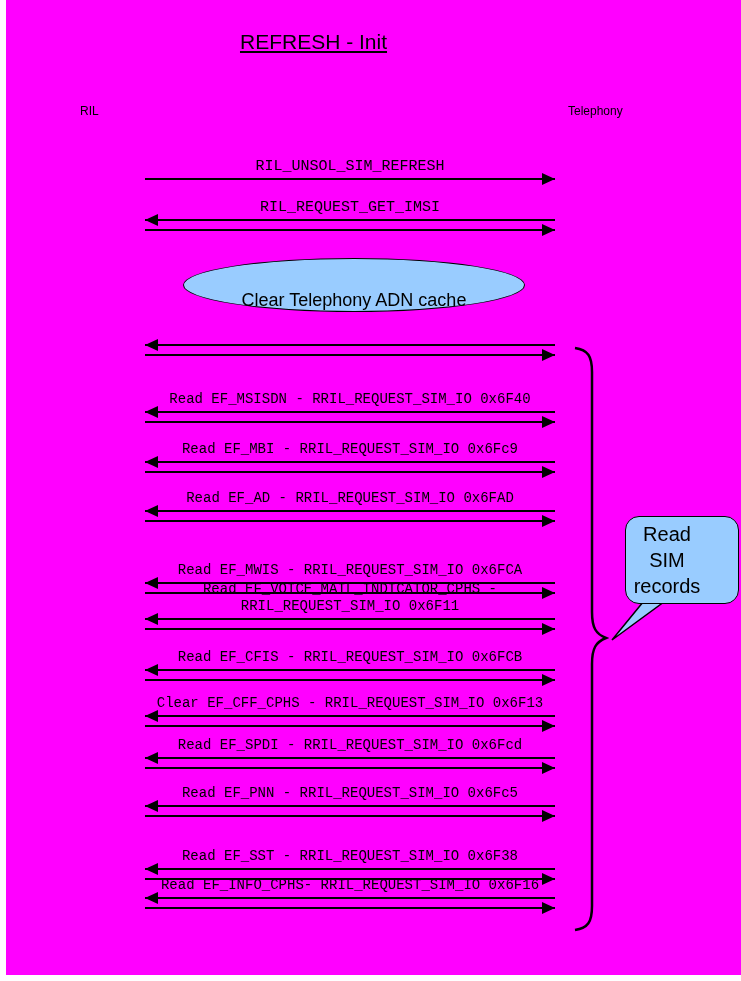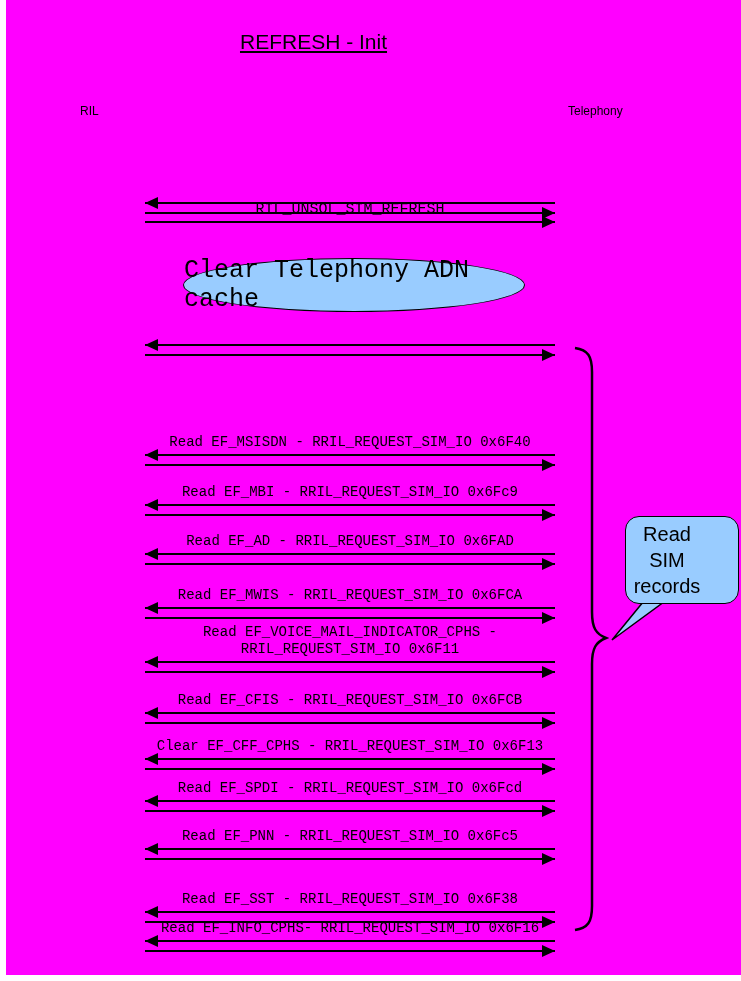--- a/index.html
+++ b/index.html
@@ -33,21 +33,21 @@
   }
   .actor.left{left:80px;}
   .actor.right{left:568px;}
 
   .msg{
     position:absolute;left:145px;width:410px;
   }
   .msg-label{
     font-family:"Liberation Mono", monospace;
     font-size:14px;line-height:17px;
-    text-align:center;color:var(--text,#000);margin-top:43px;
+    text-align:center;color:var(--text,#000);
   }
   .msg-label.big{font-size:15px;}
   .arrow{
     position:relative;height:2px;background:var(--line,#000);
   }
   .arrow.first{margin-top:3px;}
   .arrow.second{margin-top:8px;}
   .arrow.left::before{
     content:"";position:absolute;left:0;top:-5px;width:0;height:0;
     border-top:6px solid transparent;border-bottom:6px solid transparent;
@@ -57,22 +57,22 @@
     content:"";position:absolute;right:0;top:-5px;width:0;height:0;
     border-top:6px solid transparent;border-bottom:6px solid transparent;
     border-left:13px solid var(--line,#000);
   }
 
   .note-ellipse{
     position:absolute;left:183px;top:258px;width:340px;height:52px;
     background:var(--fill,#99CCFF);
     border:1.5px solid var(--line,#000);
     border-radius:50%;
-    display:flex;align-items:center;justify-content:center;
-    font-size:25px;color:var(--text,#000);font-family:Liberation Mono, monospace;
+    display:flex;align-items:flex-end;justify-content:center;
+    font-size:18px;color:var(--text,#000);
   }
 
   .right-decor{
     position:absolute;left:555px;top:335px;width:186px;height:610px;
   }
   .callout-bubble{
     position:absolute;left:625px;top:516px;width:112px;height:86px;
     background:var(--fill,#99CCFF);
     border:1.5px solid var(--line,#000);
     border-radius:14px;
@@ -90,20 +90,21 @@
 
   <div class="actor left">RIL</div>
   <div class="actor right">Telephony</div>
 
   <div class="msg" style="top:158px">
     <div class="msg-label big">RIL_UNSOL_SIM_REFRESH</div>
     <div class="arrow right first"></div>
   </div>
 
   <div class="msg" style="top:199px">
+    <div class="msg-label big">RIL_REQUEST_GET_IMSI</div>
     <div class="arrow left first"></div>
     <div class="arrow right second"></div>
   </div>
 
   <div class="note-ellipse">
     <span>Clear Telephony ADN cache</span>
   </div>
 
   <div class="msg" style="top:341px">
     <div class="arrow left first"></div>
@@ -121,21 +122,21 @@
     <div class="arrow left first"></div>
     <div class="arrow right second"></div>
   </div>
 
   <div class="msg" style="top:490px">
     <div class="msg-label">Read EF_AD - RRIL_REQUEST_SIM_IO 0x6FAD</div>
     <div class="arrow left first"></div>
     <div class="arrow right second"></div>
   </div>
 
-  <div class="msg" style="top:544px">
+  <div class="msg" style="top:562px">
     <div class="msg-label">Read EF_MWIS - RRIL_REQUEST_SIM_IO 0x6FCA</div>
     <div class="arrow left first"></div>
     <div class="arrow right second"></div>
   </div>
 
   <div class="msg" style="top:581px">
     <div class="msg-label">Read EF_VOICE_MAIL_INDICATOR_CPHS - RRIL_REQUEST_SIM_IO 0x6F11</div>
     <div class="arrow left first"></div>
     <div class="arrow right second"></div>
   </div>

